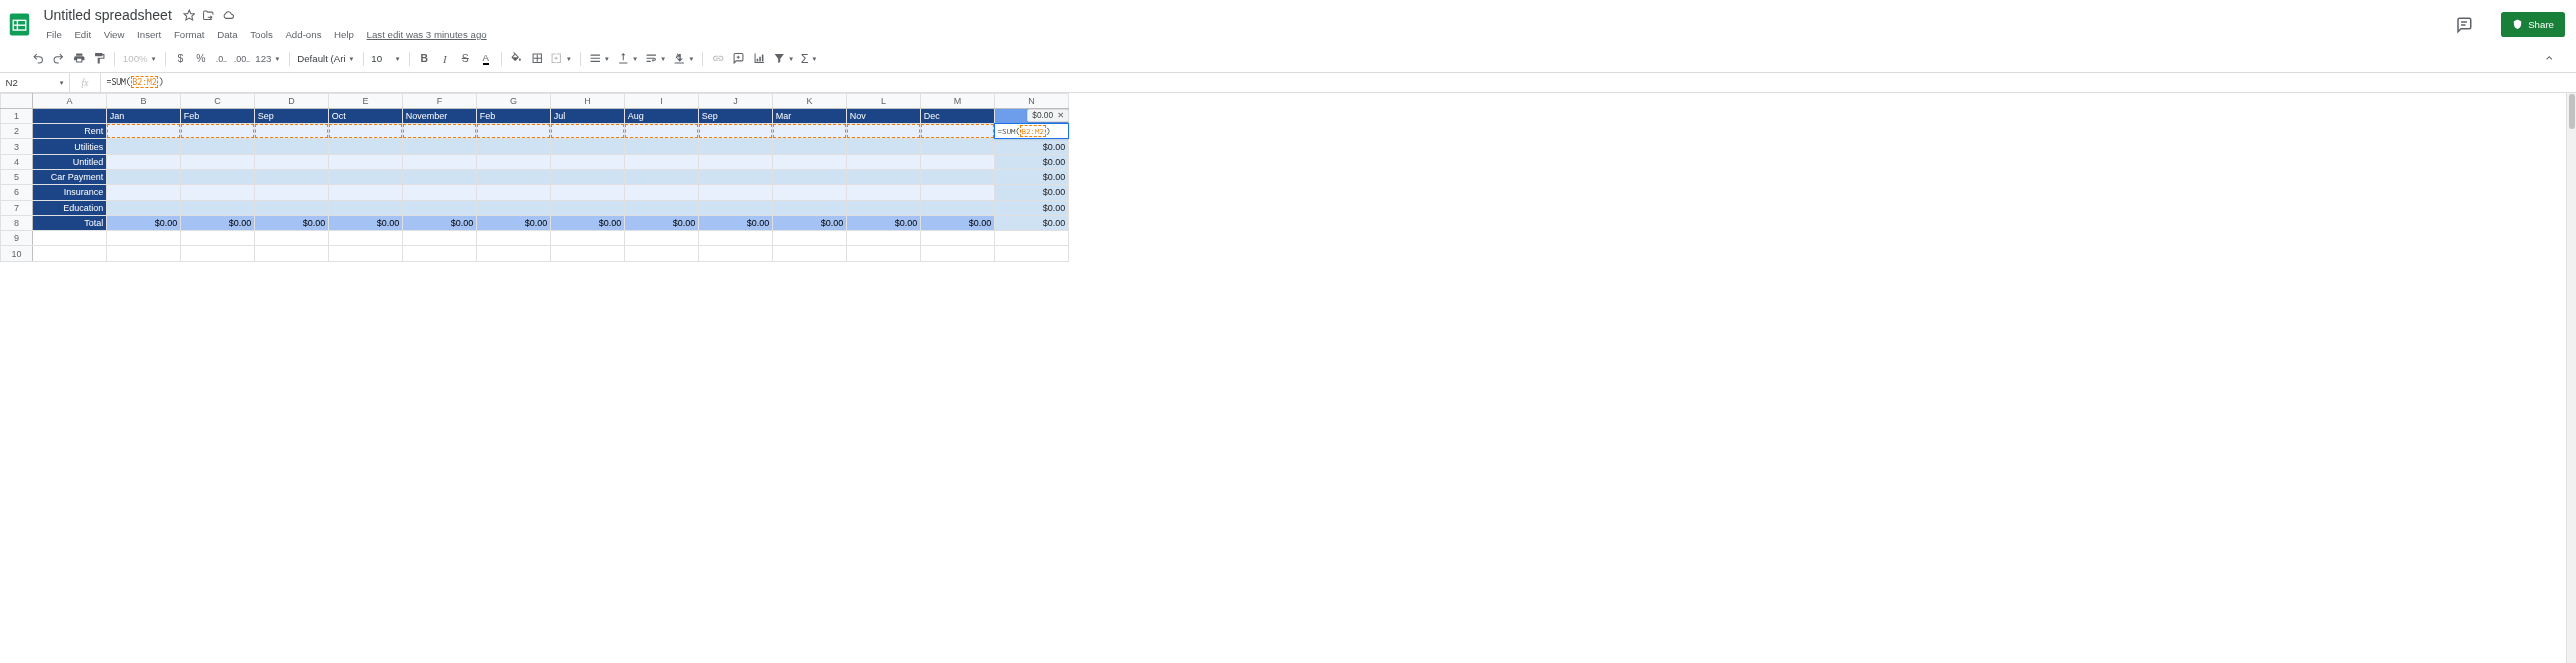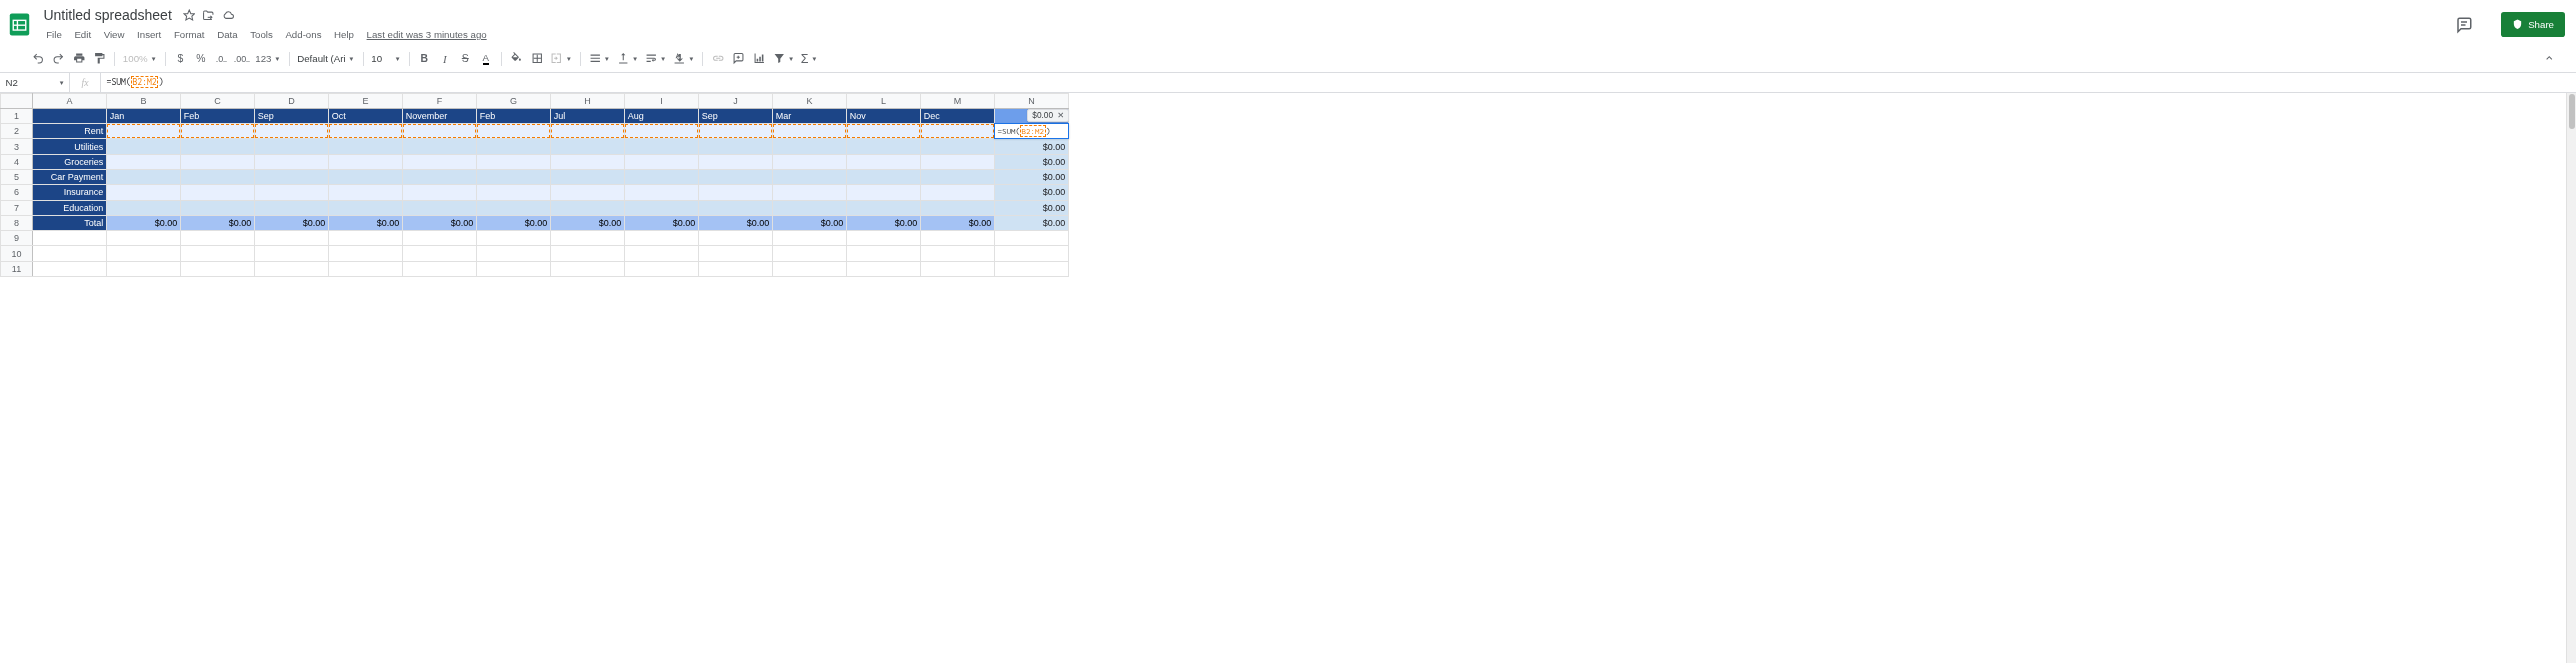--- a/index.html
+++ b/index.html
@@ -364,21 +364,21 @@
           <td class="cell band-mid"></td>
           <td class="cell band-mid"></td>
           <td class="cell band-mid"></td>
           <td class="cell band-mid"></td>
           <td class="cell band-mid"></td>
           <td class="cell band-mid"></td>
     <td class="cell n-col">$0.00</td>
   </tr>
   <tr>
     <th class="row-head">4</th>
-    <td class="cell dark-rowlabel">Groceries</td>
+    <td class="cell dark-rowlabel">Untitled</td>
     <td class="cell band-light"></td>
           <td class="cell band-light"></td>
           <td class="cell band-light"></td>
           <td class="cell band-light"></td>
           <td class="cell band-light"></td>
           <td class="cell band-light"></td>
           <td class="cell band-light"></td>
           <td class="cell band-light"></td>
           <td class="cell band-light"></td>
           <td class="cell band-light"></td>
@@ -468,37 +468,20 @@
           <td class="cell"></td>
           <td class="cell"></td>
           <td class="cell"></td>
           <td class="cell"></td>
           <td class="cell"></td>
           <td class="cell"></td>
           <td class="cell"></td>
   </tr>
   <tr>
     <th class="row-head">10</th>
-    <td class="cell"></td>
-          <td class="cell"></td>
-          <td class="cell"></td>
-          <td class="cell"></td>
-          <td class="cell"></td>
-          <td class="cell"></td>
-          <td class="cell"></td>
-          <td class="cell"></td>
-          <td class="cell"></td>
-          <td class="cell"></td>
-          <td class="cell"></td>
-          <td class="cell"></td>
-          <td class="cell"></td>
-          <td class="cell"></td>
-  </tr>
-  <tr>
-    <th class="row-head">11</th>
     <td class="cell"></td>
           <td class="cell"></td>
           <td class="cell"></td>
           <td class="cell"></td>
           <td class="cell"></td>
           <td class="cell"></td>
           <td class="cell"></td>
           <td class="cell"></td>
           <td class="cell"></td>
           <td class="cell"></td>

